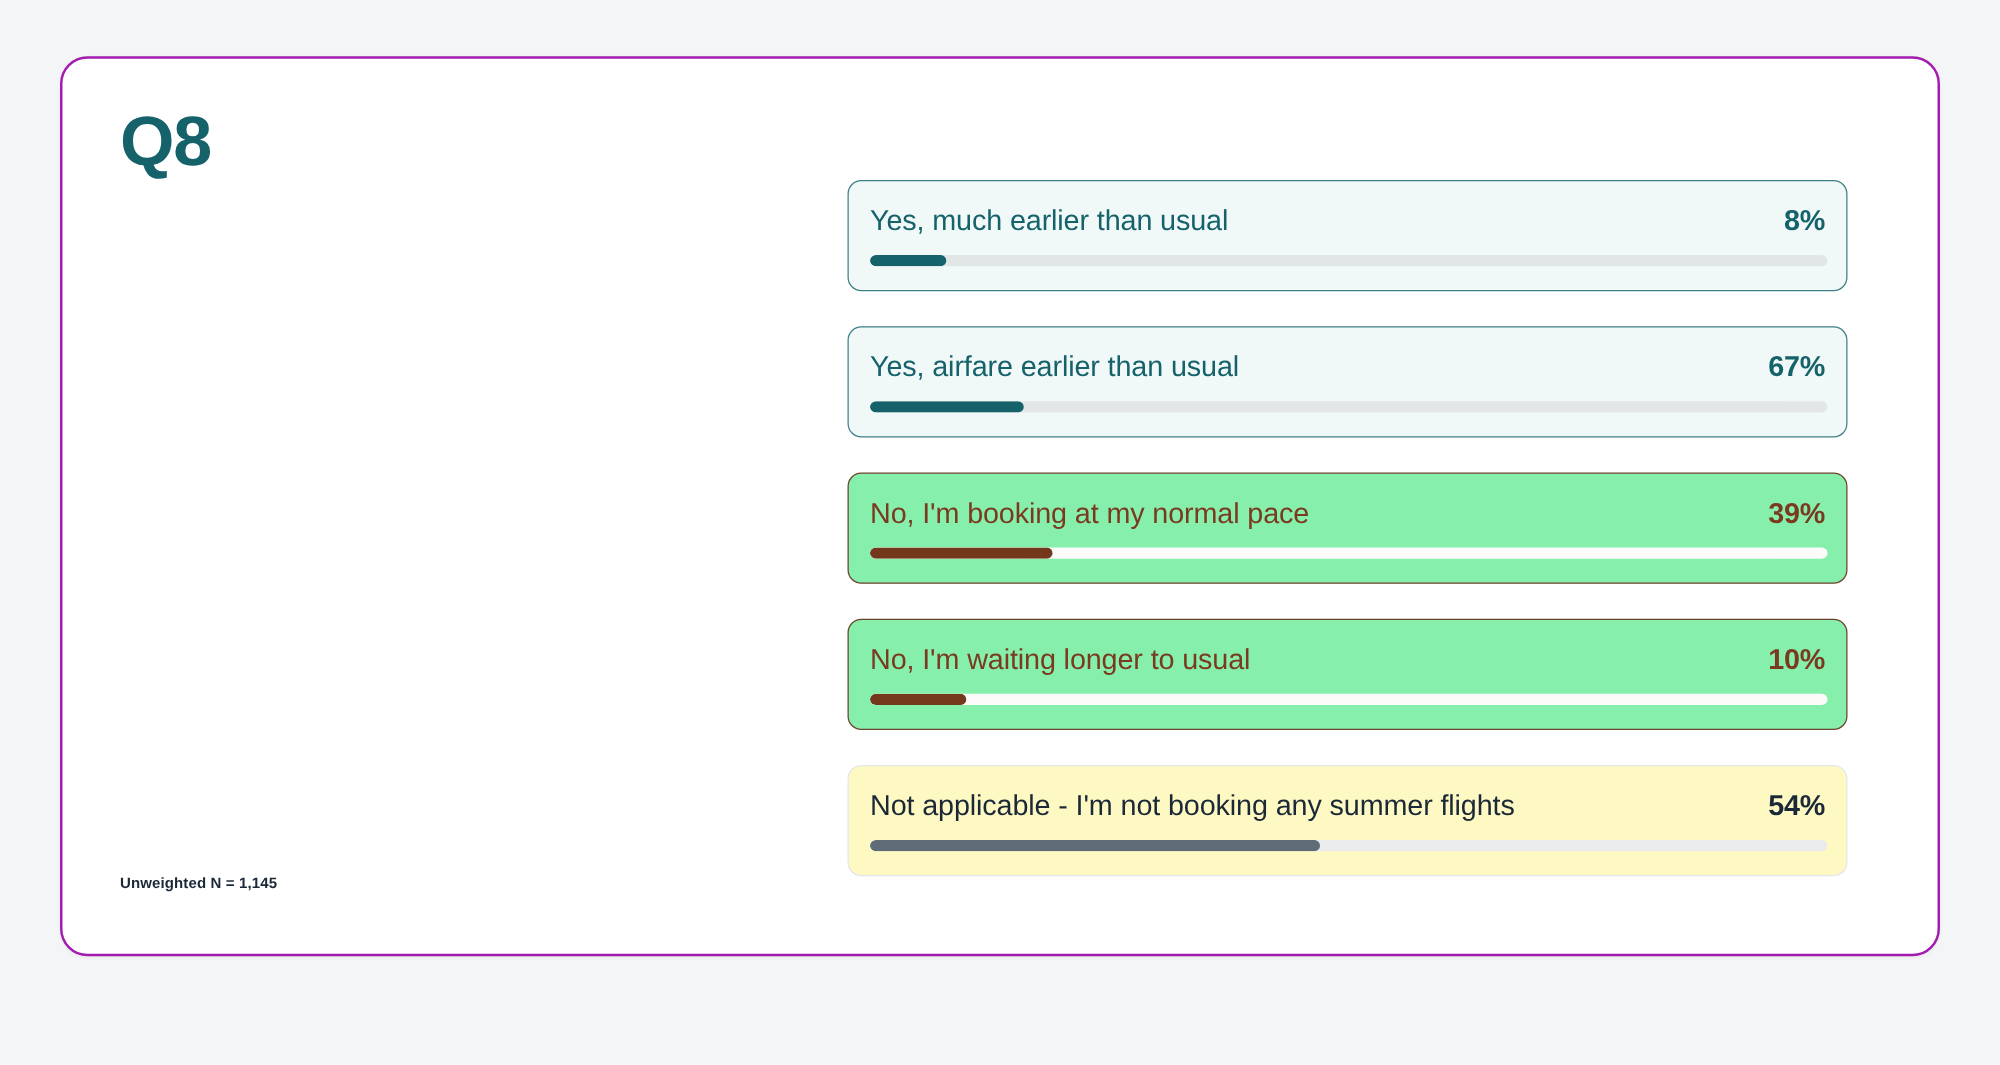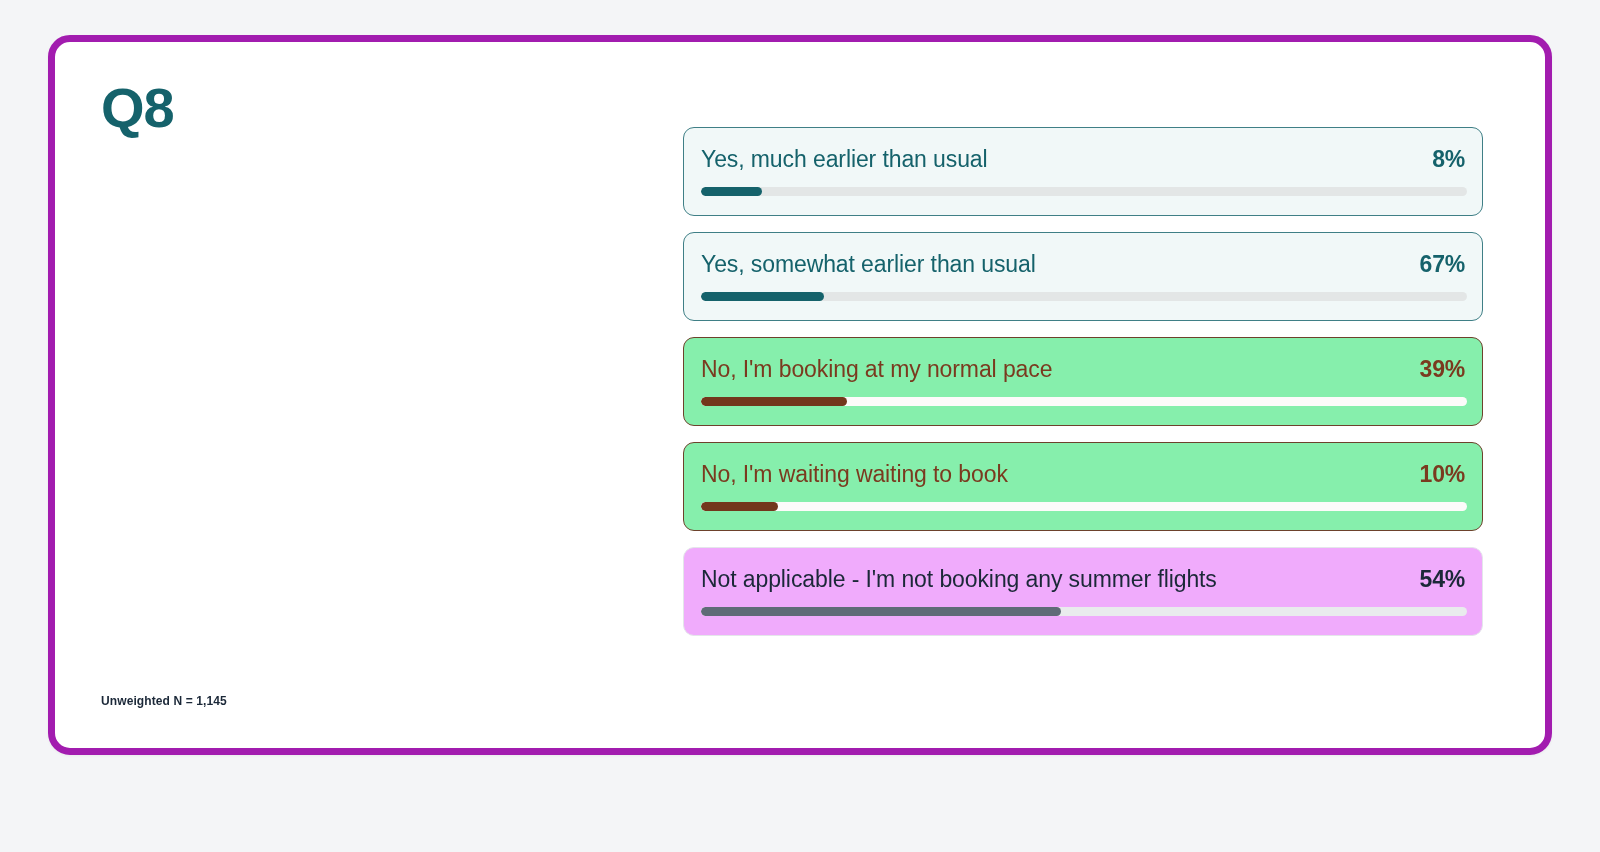--- a/index.html
+++ b/index.html
@@ -11,26 +11,26 @@
     height: 852px;
     background: #f4f5f7;
     font-family: "Liberation Sans", sans-serif;
     -webkit-font-smoothing: antialiased;
     overflow: hidden;
   }
 
   #slide-card {
     position: absolute;
     left: 48px;
-    top: 35px;
+    top: 45px;
     width: 1504px;
     height: 720px;
     background: #ffffff;
     border-radius: 22px;
-    border: 7px solid #a21caf;
+    border: 2px solid #a21caf;
     box-sizing: border-box;
     box-shadow: 0 1px 3px rgba(20, 30, 45, 0.05);
   }
 
   
   #left-column {
     position: absolute;
     left: 46px;
     top: 38px;
     width: 560px;
@@ -82,32 +82,33 @@
   }
 
   .result-row {
     box-sizing: border-box;
     width: 800px;
     height: 89px;
     border-radius: 11px;
     border: 1px solid transparent;
     padding: 18px 17px 0 17px;
     position: relative;
+    margin-top: 12px;
   }
 
   .result-row.tone-positive {
     background: #f1f8f8;
     border-color: #3f7f86;
   }
   .result-row.tone-negative {
     background: #86efac;
     border-color: #6d422c;
   }
   .result-row.tone-neutral {
-    background: #f0abfc;
+    background: #fef9c3;
     border-color: #e4e6ea;
     text-align: center;
   }
 
   .result-head {
     display: flex;
     align-items: baseline;
     justify-content: space-between;
     width: 100%;
   }
@@ -171,39 +172,39 @@
         <div class="result-head">
           <span class="result-label">Yes, much earlier than usual</span>
           <span class="result-value">8%</span>
         </div>
         <div class="bar-track">
           <div class="bar-fill" style="width: 8%;"></div>
         </div>
       </div>
       <div class="result-row tone-positive">
         <div class="result-head">
-          <span class="result-label">Yes, somewhat earlier than usual</span>
+          <span class="result-label">Yes, airfare earlier than usual</span>
           <span class="result-value">67%</span>
         </div>
         <div class="bar-track">
           <div class="bar-fill" style="width: 16%;"></div>
         </div>
       </div>
       <div class="result-row tone-negative">
         <div class="result-head">
           <span class="result-label">No, I'm booking at my normal pace</span>
           <span class="result-value">39%</span>
         </div>
         <div class="bar-track">
           <div class="bar-fill" style="width: 19%;"></div>
         </div>
       </div>
       <div class="result-row tone-negative">
         <div class="result-head">
-          <span class="result-label">No, I'm waiting waiting to book</span>
+          <span class="result-label">No, I'm waiting longer to usual</span>
           <span class="result-value">10%</span>
         </div>
         <div class="bar-track">
           <div class="bar-fill" style="width: 10%;"></div>
         </div>
       </div>
       <div class="result-row tone-neutral">
         <div class="result-head">
           <span class="result-label">Not applicable - I'm not booking any summer flights</span>
           <span class="result-value">54%</span>

